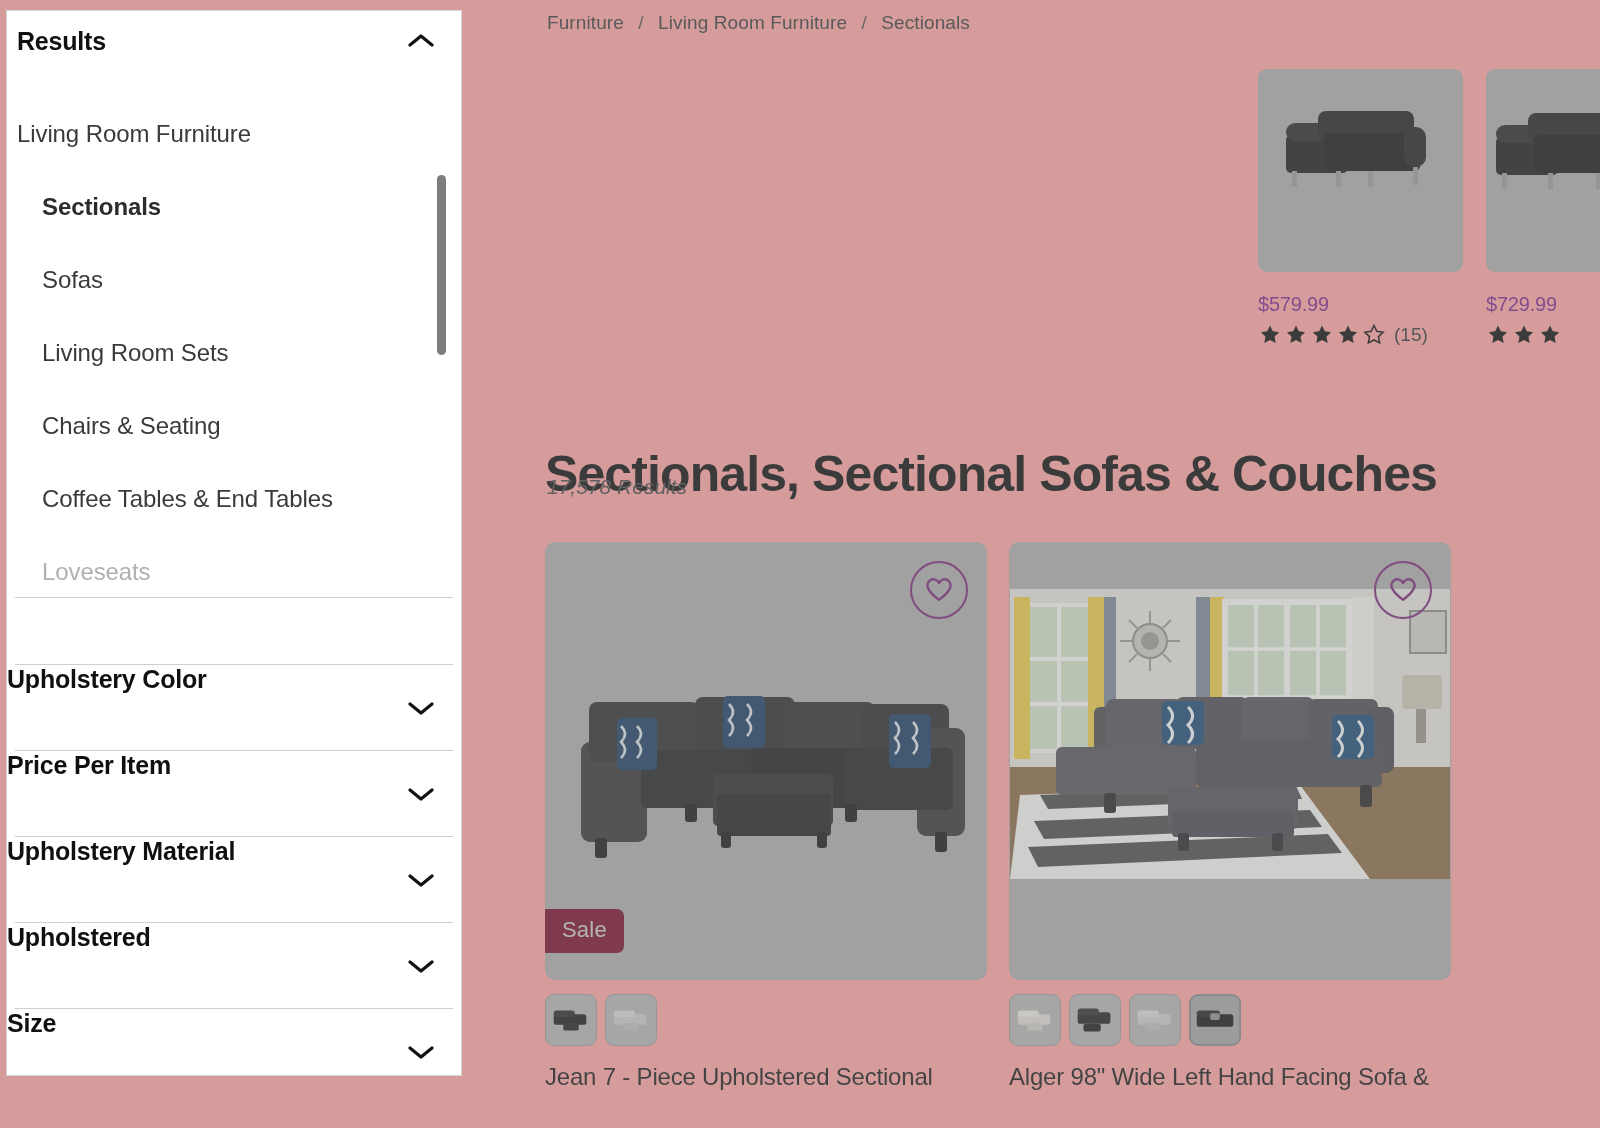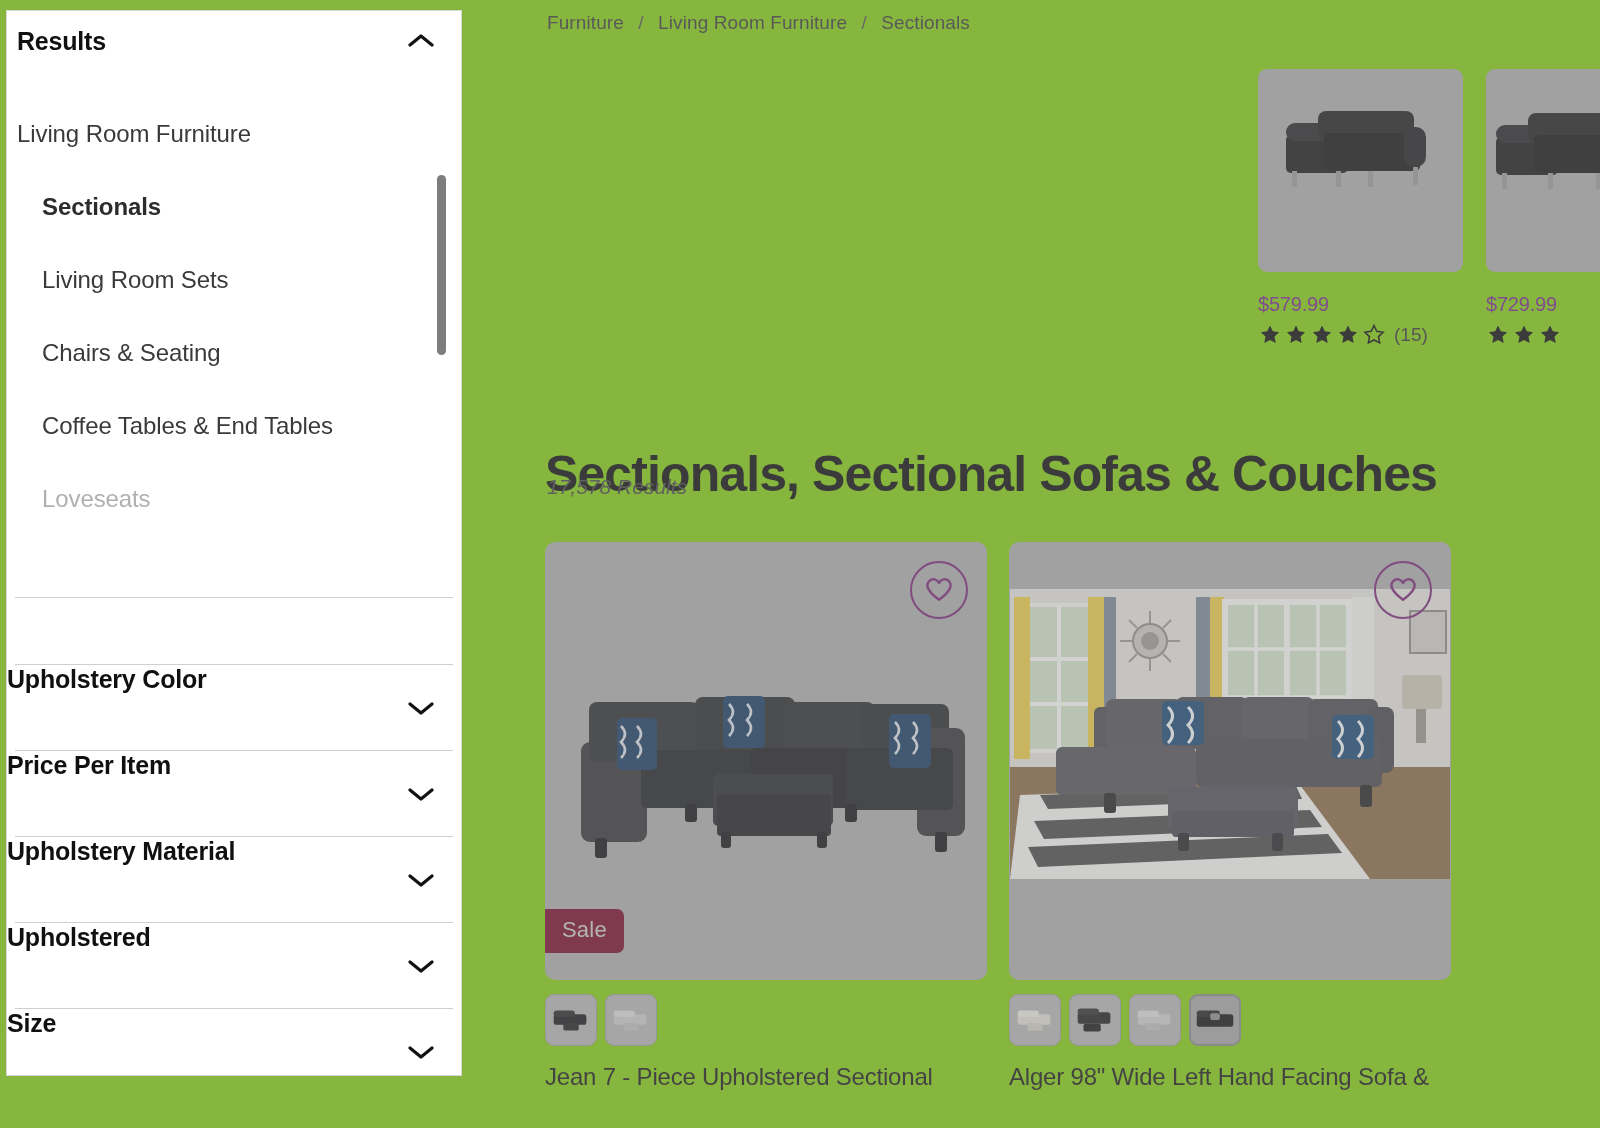--- a/index.html
+++ b/index.html
@@ -13,21 +13,21 @@
     overflow: hidden;
     background: #b3b3b3;
     font-family: "Liberation Sans", sans-serif;
     -webkit-font-smoothing: antialiased;
   }
 
   #root {
     position: relative;
     width: 1600px;
     height: 1128px;
-    background: #84cc16;
+    background: #fca5a5;
   }
 
   
   .main-layer {
     position: absolute;
     inset: 0;
     z-index: 1;
   }
 
   .breadcrumb {
@@ -636,20 +636,21 @@
         <svg viewBox="0 0 26 16" width="26" height="16">
             <path d="M2 12 L13 3 L24 12" fill="none" stroke="#121212" stroke-width="3.2" stroke-linecap="round" stroke-linejoin="round"></path>
           </svg>
       </span>
     </div>
 
     <div class="category-scroll">
       <div class="cat-list">
         <div class="cat-item">Living Room Furniture</div>
         <div class="cat-item sub active">Sectionals</div>
+        <div class="cat-item sub">Sofas</div>
         <div class="cat-item sub">Living Room Sets</div>
         <div class="cat-item sub">Chairs &amp; Seating</div>
         <div class="cat-item sub">Coffee Tables &amp; End Tables</div>
         <div class="cat-item sub faded">Loveseats</div>
       </div>
       <div class="scroll-track">
         <div class="scroll-thumb"></div>
       </div>
     </div>
 

